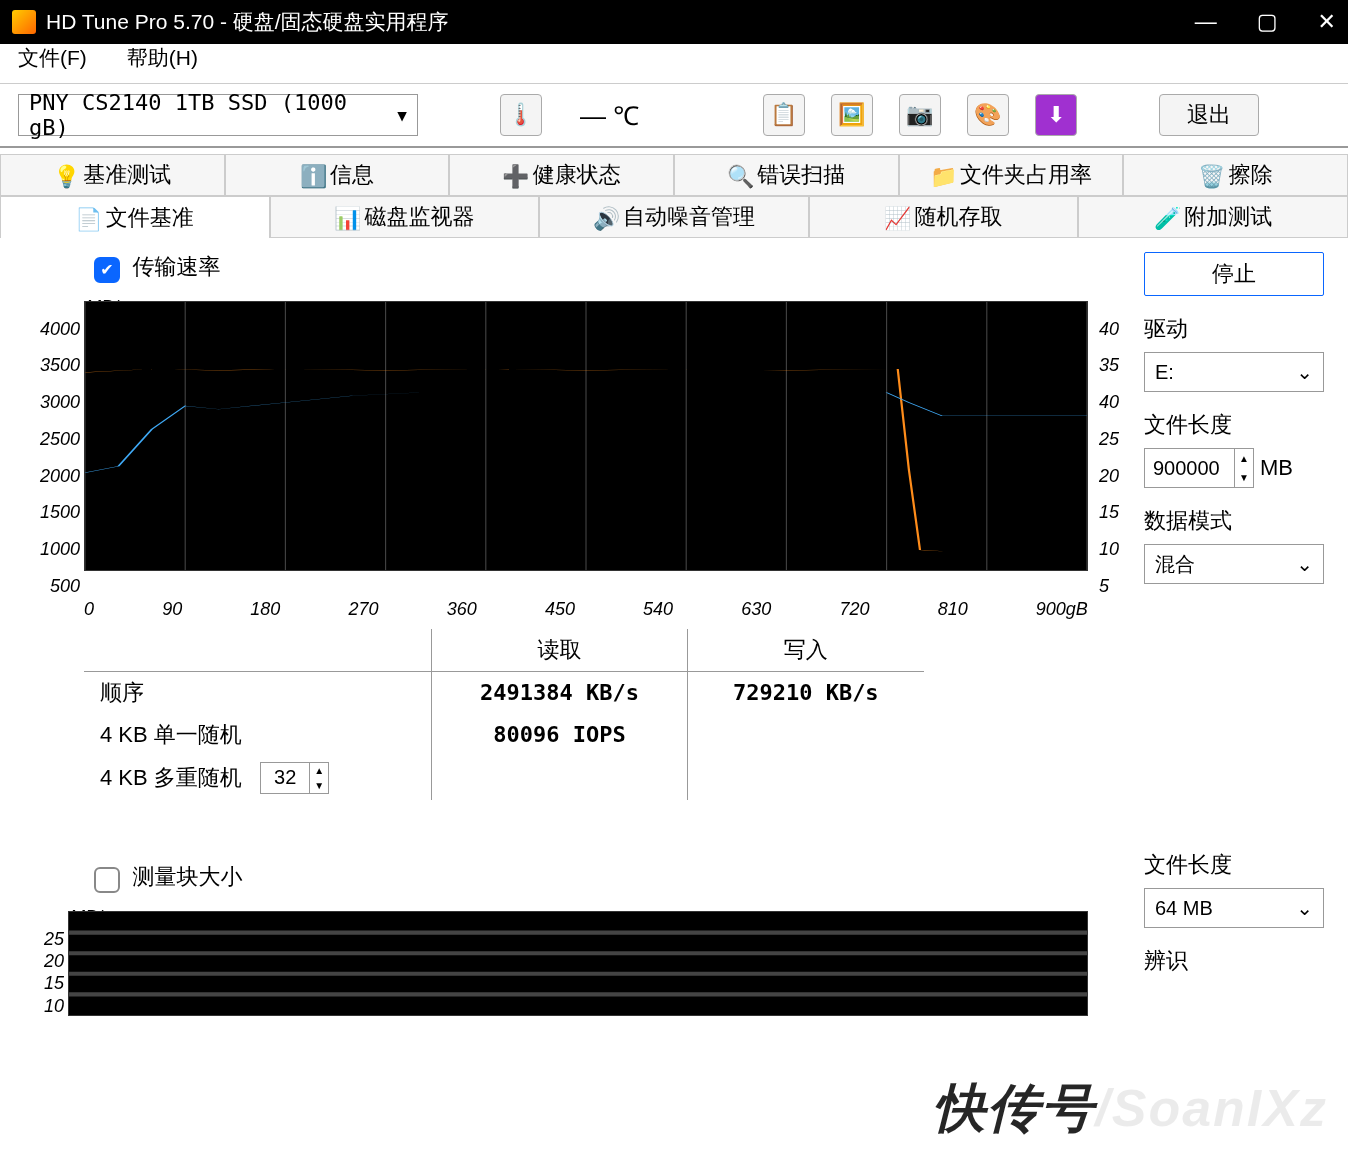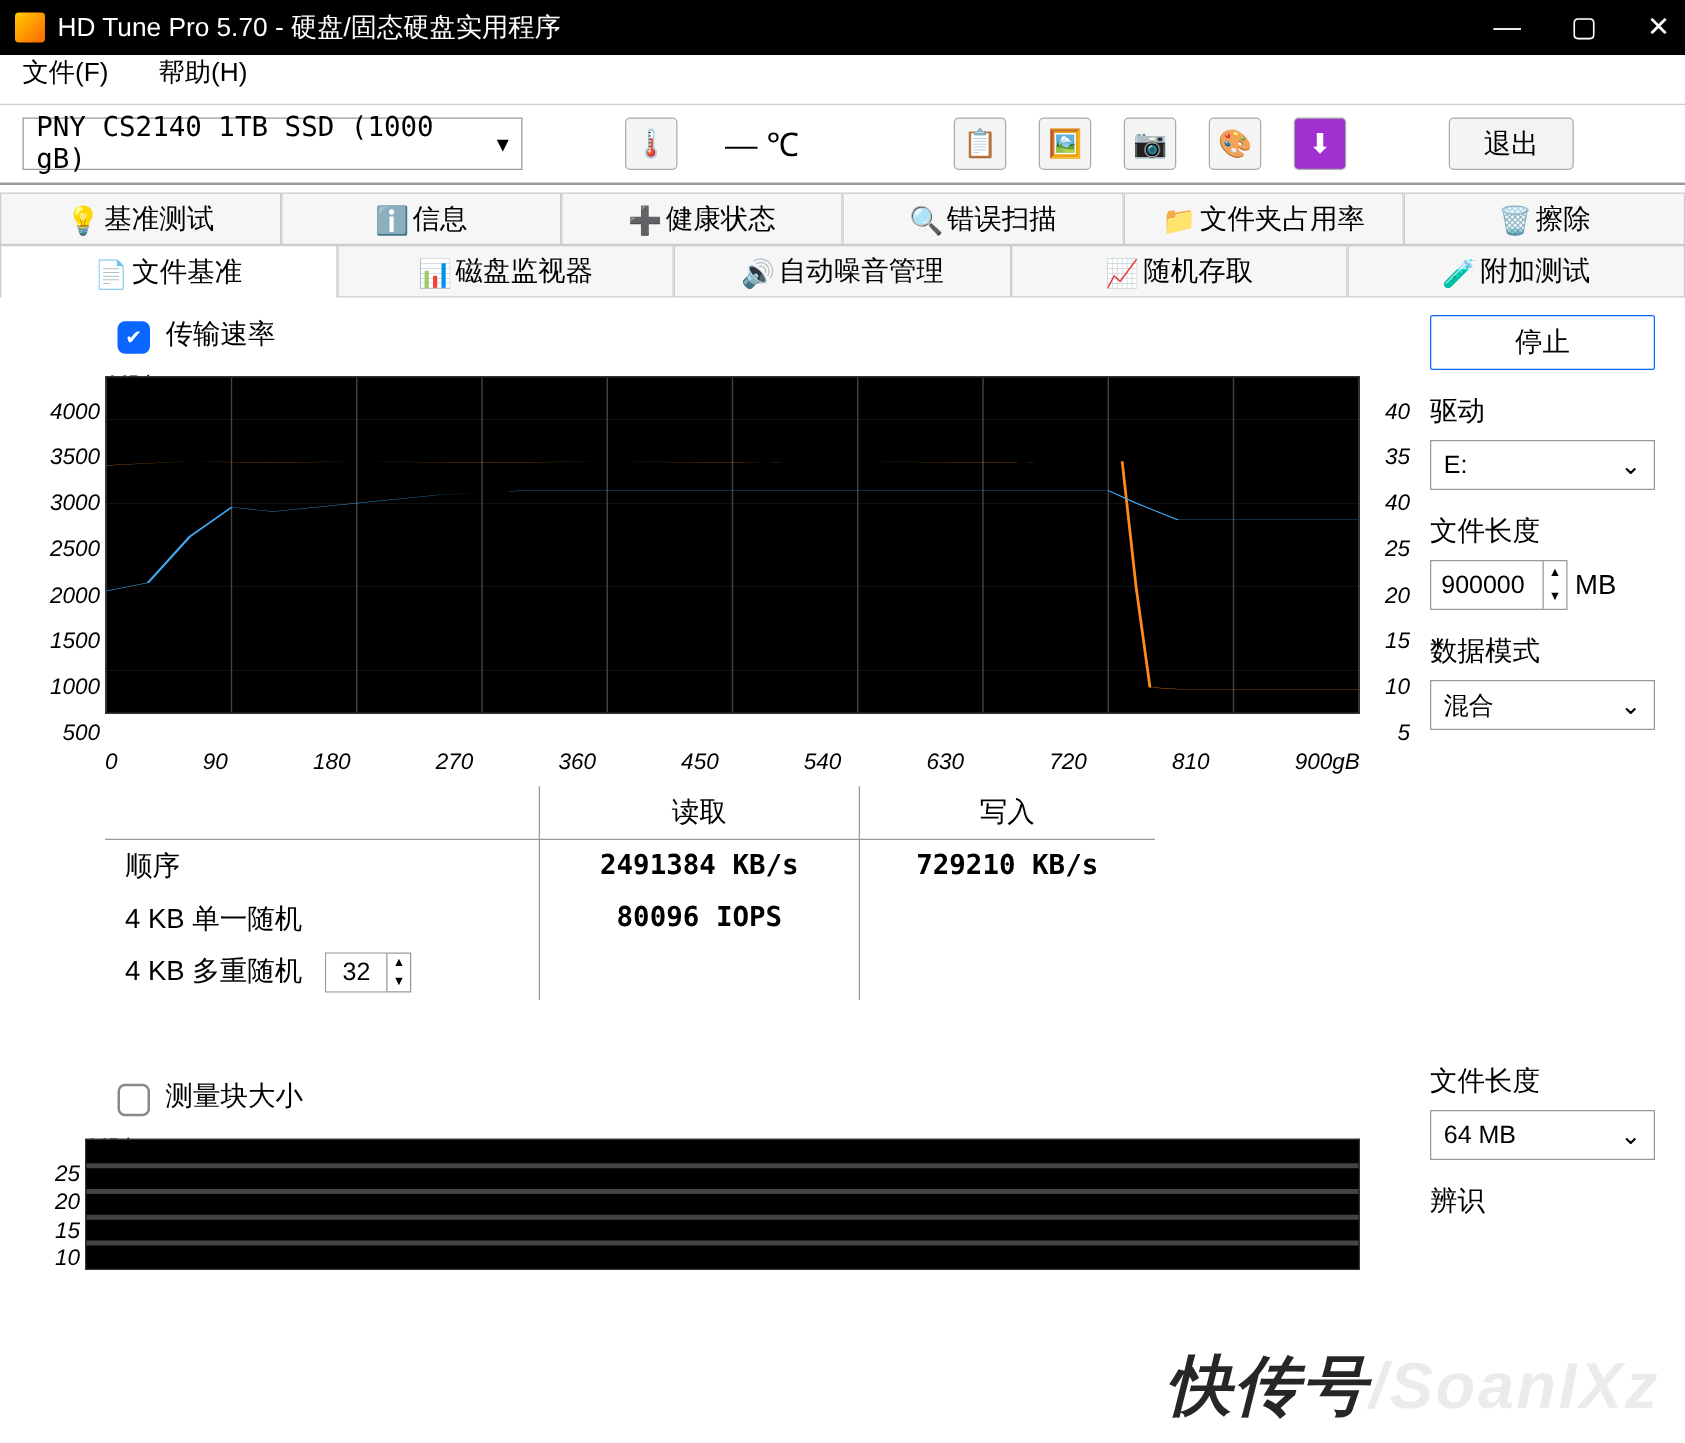--- a/index.html
+++ b/index.html
@@ -24,21 +24,21 @@
   .tab.active { background: #fff; border-bottom: none; font-weight: 500; }
   .ticon { width: 22px; height: 22px; display: inline-block; }
   .content { display: flex; padding: 14px 24px 0 24px; gap: 16px; }
   .main { flex: 1; }
   .side { width: 180px; display: flex; flex-direction: column; gap: 18px; font-size: 22px; }
   .cb { width: 26px; height: 26px; border: 2px solid #888; border-radius: 6px; display: inline-flex; align-items: center; justify-content: center; vertical-align: middle; margin-right: 8px; }
   .cb.checked { background: #0a66ff; border-color: #0a66ff; color: #fff; }
   .cblabel { font-size: 22px; }
   .chartwrap { position: relative; margin-top: 8px; font-style: italic; }
   .axis-l { position: absolute; left: 0; top: 18px; bottom: 24px; width: 60px; display: flex; flex-direction: column; justify-content: space-between; align-items: flex-end; font-size: 18px; padding-right: 4px; }
-  .axis-r { position: absolute; right: 0; top: 18px; bottom: 24px; width: 40px; display: flex; flex-direction: column; justify-content: space-between; align-items: flex-end; font-size: 18px; padding-left: 11px; }
+  .axis-r { position: absolute; right: 0; top: 18px; bottom: 24px; width: 40px; display: flex; flex-direction: column; justify-content: space-between; align-items: flex-start; font-size: 18px; padding-left: 11px; }
   .axis-b { position: absolute; left: 60px; right: 40px; bottom: 0; height: 22px; display: flex; justify-content: space-between; font-size: 18px; }
   .unit-l { position: absolute; left: 62px; top: -4px; font-size: 18px; }
   .unit-r { position: absolute; right: 42px; top: -4px; font-size: 18px; }
   .plot { margin: 18px 40px 24px 60px; height: 270px; background: #000; position: relative; border: 1px solid #333; }
   .grid line { stroke: #444; stroke-width: 1; }
   .series-read { stroke: #3fa9f5; stroke-width: 2; fill: none; }
   .series-write { stroke: #ff8c1a; stroke-width: 2; fill: none; }
   .restable { margin: 8px 0 0 60px; width: 840px; border-collapse: collapse; font-size: 22px; }
   .restable th, .restable td { border-left: 1px solid #999; padding: 6px 16px; text-align: center; }
   .restable th:first-child, .restable td:first-child { text-align: left; border-left: none; }

